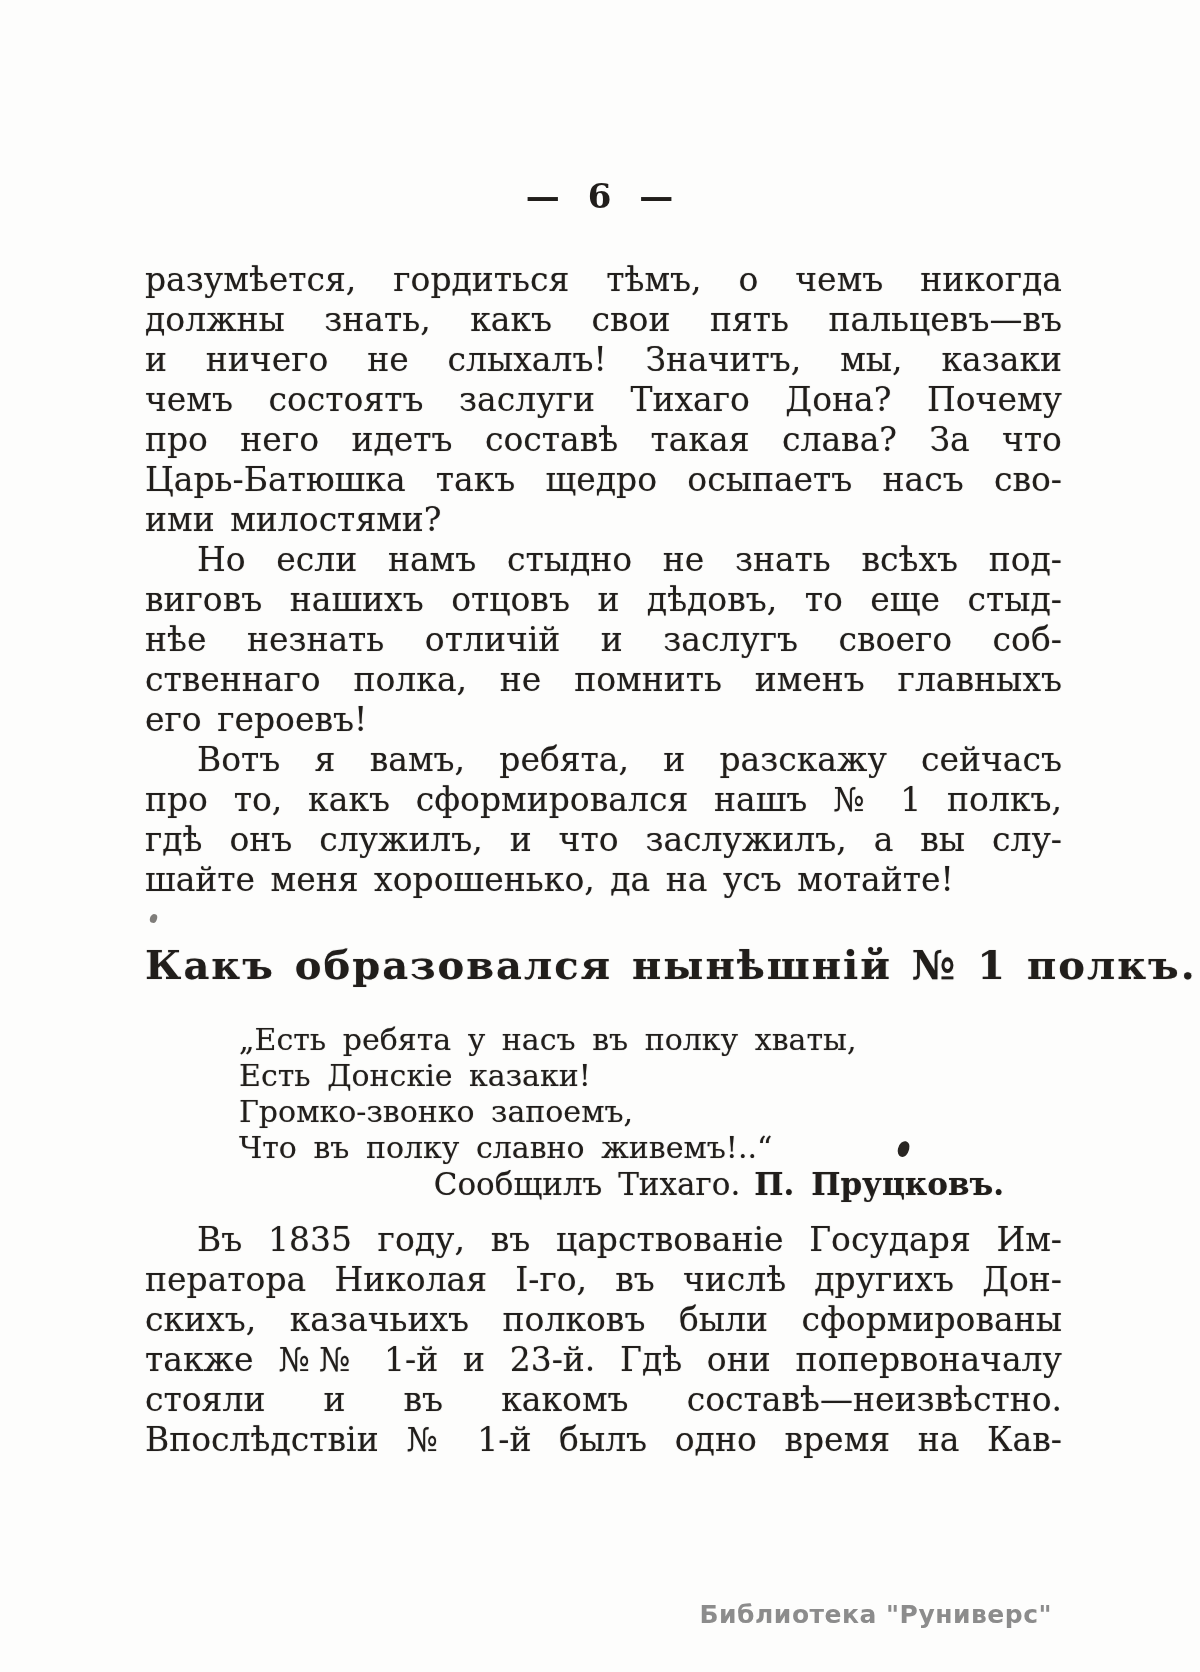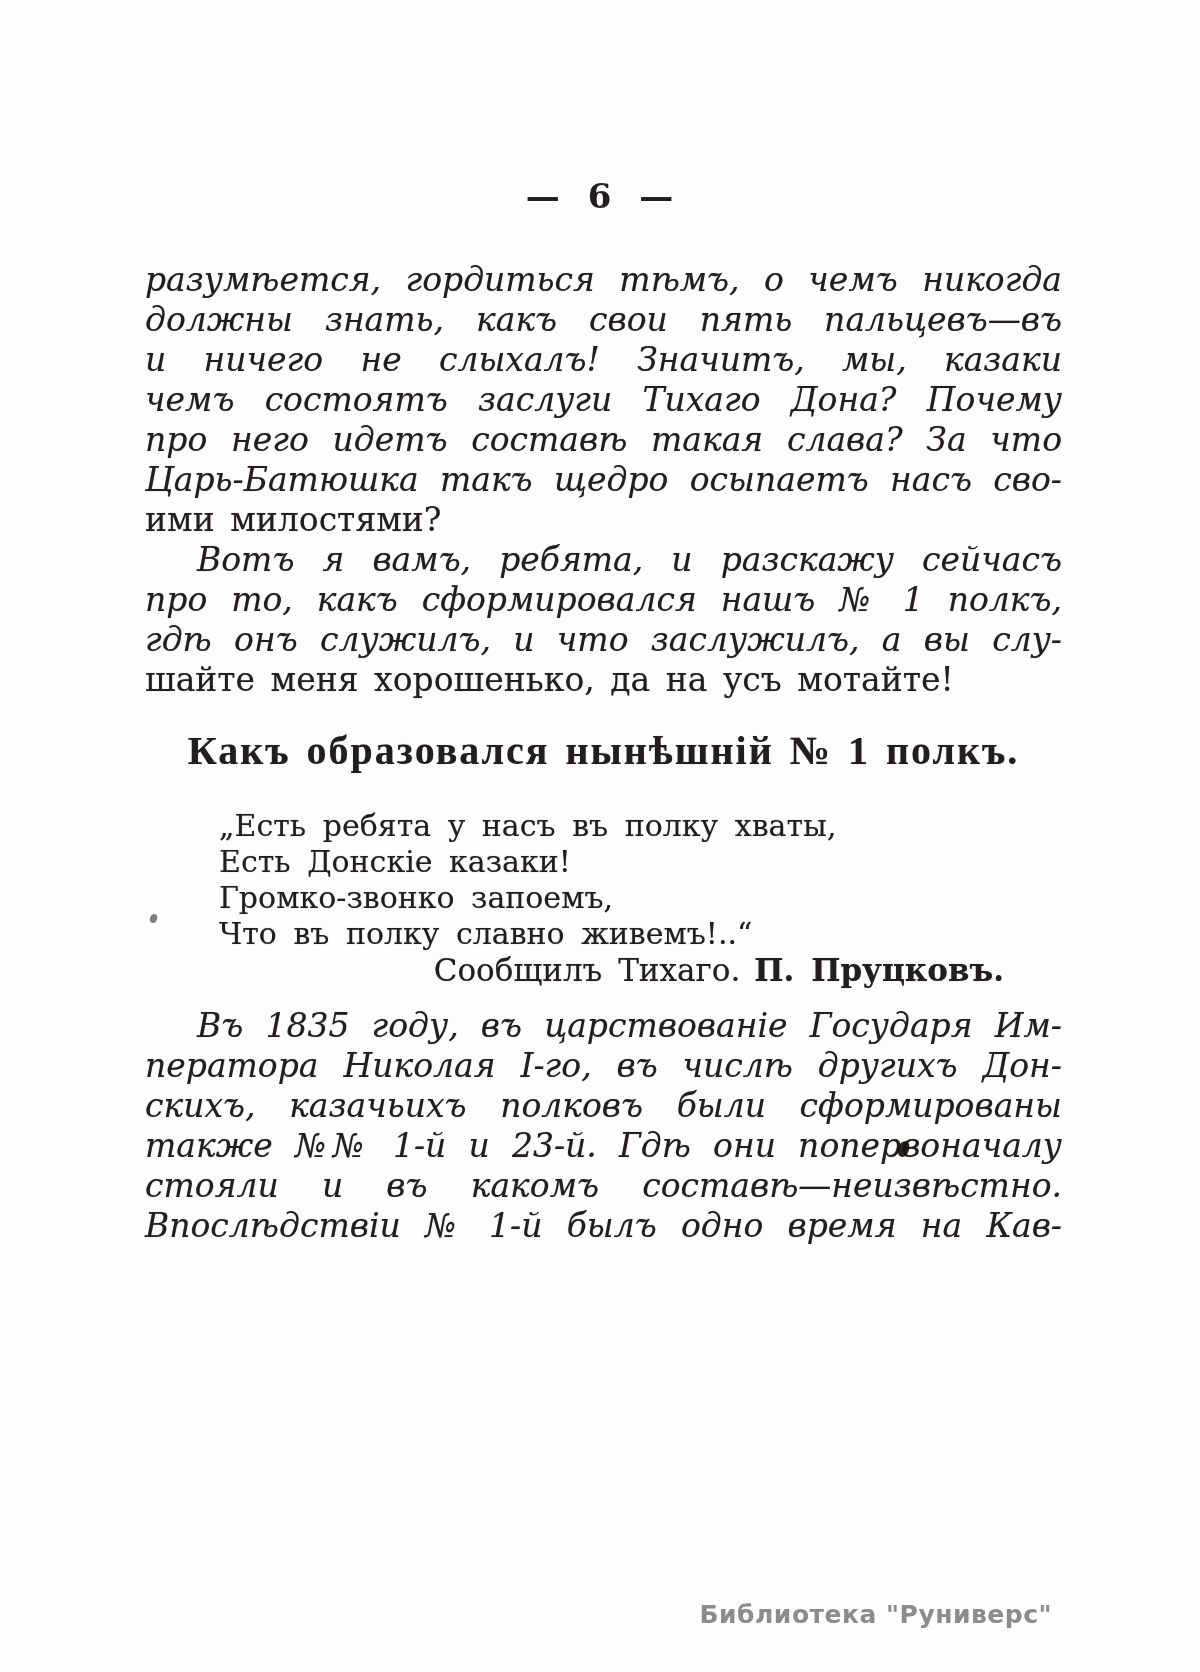--- a/index.html
+++ b/index.html
@@ -16,28 +16,28 @@
     text-align:center; font-size:34px; font-weight:700;
     word-spacing:14px; letter-spacing:1px;
   }
   .content {
     position:absolute; left:145px; top:260px; width:917px;
     text-shadow:0 0 1px rgba(33,30,27,.45);
   }
   .line {
     font-size:33px; line-height:40px; word-spacing:5px;
   }
-  .line.just { text-align:justify; text-align-last:justify;font-style:italic; }
+  .line.just { text-align:justify; text-align-last:justify; }
   .line.indent { padding-left:52px; }
   .heading {
-    margin:26px 0 0 0; font-size:40px; line-height:50px;
+    margin:40px 0 0 0; font-size:40px; line-height:50px;
     font-weight:700; text-align:center; letter-spacing:2px;
-    word-spacing:4px; white-space:nowrap;font-family:Liberation Serif, serif;
+    word-spacing:4px; white-space:nowrap;
   }
-  .verse { margin-top:32px; margin-left:74px; }
+  .verse { margin-top:32px; margin-left:94px; }
   .verse .line {
     font-size:30px; line-height:36px; word-spacing:7px; white-space:nowrap;
   }
   .attribution {
     margin-top:-2px; text-align:right; padding-right:58px;
     font-size:31px; line-height:40px; word-spacing:6px; white-space:nowrap;
   }
   .attribution .name { font-weight:700; margin-left:14px; }
   .p-after { margin-top:16px; }
   .watermark {
@@ -63,20 +63,27 @@
     <div class="para">
         <div class="line just">разумѣется, гордиться тѣмъ, о чемъ никогда</div>
         <div class="line just">должны знать, какъ свои пять пальцевъ—въ</div>
         <div class="line just">и ничего не слыхалъ! Значитъ, мы, казаки</div>
         <div class="line just">чемъ состоятъ заслуги Тихаго Дона? Почему</div>
         <div class="line just">про него идетъ составѣ такая слава? За что</div>
         <div class="line just">Царь-Батюшка такъ щедро осыпаетъ насъ сво-</div>
         <div class="line">ими милостями?</div>
       </div>
 
+    <div class="para">
+        <div class="line just indent">Но если намъ стыдно не знать всѣхъ под-</div>
+        <div class="line just">виговъ нашихъ отцовъ и дѣдовъ, то еще стыд-</div>
+        <div class="line just">нѣе незнать отличій и заслугъ своего соб-</div>
+        <div class="line just">ственнаго полка, не помнить именъ главныхъ</div>
+        <div class="line">его героевъ!</div>
+      </div>
 
     <div class="para">
         <div class="line just indent">Вотъ я вамъ, ребята, и разскажу сейчасъ</div>
         <div class="line just">про то, какъ сформировался нашъ № 1 полкъ,</div>
         <div class="line just">гдѣ онъ служилъ, и что заслужилъ, а вы слу-</div>
         <div class="line">шайте меня хорошенько, да на усъ мотайте!</div>
       </div>
 
     <div class="heading">Какъ образовался нынѣшній № 1 полкъ.</div>
 

